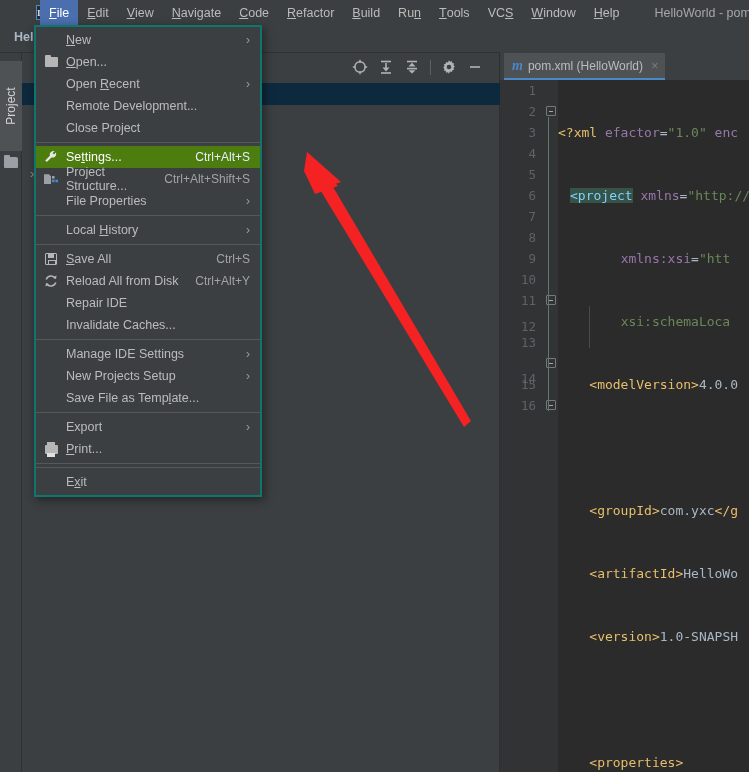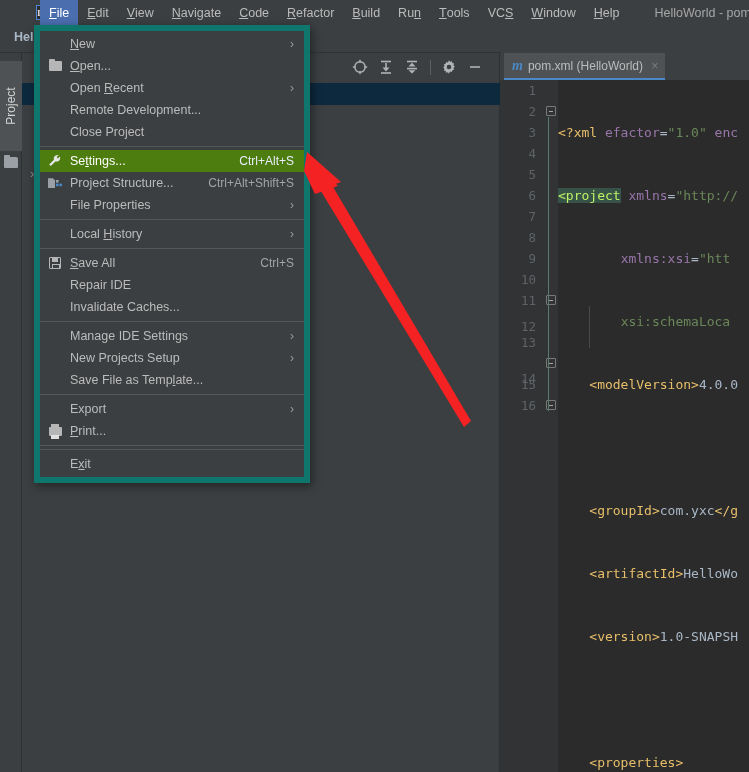--- a/index.html
+++ b/index.html
@@ -183,32 +183,32 @@
     font-family: "DejaVu Sans Mono", monospace;
     font-size: 13px; line-height: 21px;
     white-space: pre;
     color: #a9b7c6;
   }
   .cl { height: 21px; white-space: pre; }
   .tk-tag  { color: #e8bf6a; }
   .tk-attr { color: #9876aa; }
   .tk-str  { color: #6a8759; }
   .tk-txt  { color: #a9b7c6; }
-  .tk-brace{ color: #bef264; }
+  .tk-brace{ color: #7dd3fc; margin-left: 12px; }
   .hl-brace{ background: #375246; }
   .indent-guide {
     position: absolute; width: 1px; background: #4a4a4a;
   }
 
   
   .dropdown {
     position: absolute; left: 34px; top: 25px;
-    width: 276px;
-    background: #3c3f41;
-    border: 6px solid #0f766e;
+    width: 228px;
+    background: #3c3f41;
+    border: 2px solid #0f766e;
     box-shadow: 2px 3px 9px rgba(0,0,0,0.45);
     padding: 2px 0;
     z-index: 50;
   }
   .mrow {
     position: relative;
     height: 22px;
     display: flex; align-items: center;
     font-size: 12.5px; color: #bbbbbb;
     padding-left: 30px; padding-right: 8px;
@@ -502,20 +502,32 @@
     <div class="msep"></div>
 
     <div class="mrow">
       <span class="micon">
           <span class="ic-save"></span>
         </span>
       <span><span class="acc">S</span>ave All</span>
       <span class="shortcut">Ctrl+S</span>
     </div>
 
+    <div class="mrow">
+      <span class="micon">
+        <svg width="14" height="14" viewBox="0 0 14 14">
+          <path d="M11.4 4.2A5.2 5.2 0 0 0 2.2 5.6" fill="none" stroke="#b6b6b6" stroke-width="1.5"></path>
+          <path d="M2.6 9.8a5.2 5.2 0 0 0 9.2-1.4" fill="none" stroke="#b6b6b6" stroke-width="1.5"></path>
+          <polygon points="12.6,1.6 12,5 8.8,3.7" fill="#b6b6b6"></polygon>
+          <polygon points="1.4,12.4 2,9 5.2,10.3" fill="#b6b6b6"></polygon>
+        </svg>
+      </span>
+      <span>Reload All from Disk</span>
+      <span class="shortcut">Ctrl+Alt+Y</span>
+    </div>
 
     <div class="mrow">
       <span class="micon"></span>
       <span>Repair IDE</span>
     </div>
 
     <div class="mrow">
       <span class="micon"></span>
       <span>Invalidate Caches...</span>
     </div>

